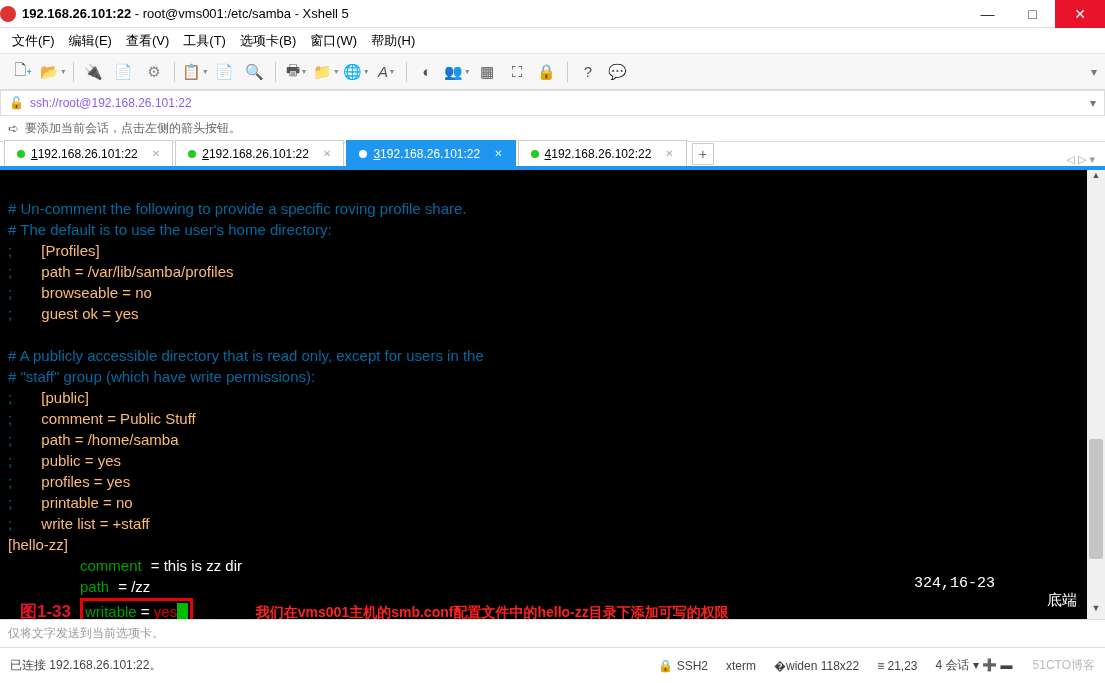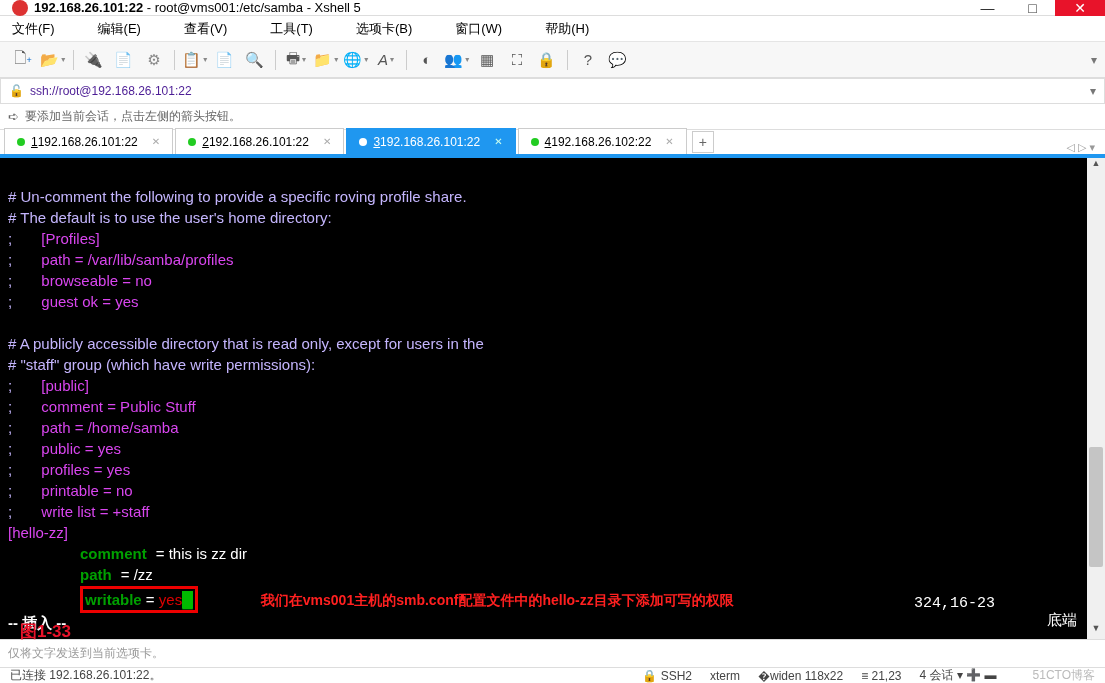--- a/index.html
+++ b/index.html
@@ -1,83 +1,83 @@
 <!DOCTYPE html>
 <html><head>
 <meta charset="utf-8">
 <style>
   * { margin: 0; padding: 0; box-sizing: border-box; font-family: "Microsoft YaHei", Arial, sans-serif; }
   body { width: 1105px; height: 683px; background: #f0f0f0; display: flex; flex-direction: column; font-size: 12px; }
   
   
-  .titlebar { height: 16px; background: #fff; display: flex; align-items: center; padding-left: 12px; border-bottom: 1px solid #ddd; }
+  .titlebar { height: 28px; background: #fff; display: flex; align-items: center; padding-left: 0; border-bottom: 1px solid #ddd; }
   .titlebar .icon { width: 16px; height: 16px; background: #d33; border-radius: 50%; margin-right: 6px; }
   .titlebar .title { font-weight: bold; flex: 1; font-size: 13px; }
   .winbtns { display: flex; }
   .winbtn { width: 45px; height: 28px; display: flex; align-items: center; justify-content: center; color: #333; font-size: 14px;}
   .winbtn.close { background: #e8132a; color: #fff; width: 50px;}
   
   
-  .menubar { height: 26px; background: #fff; display: flex; align-items: center; padding-left: 12px; border-bottom: 1px solid #e5e5e5; gap: 29px;}
+  .menubar { height: 26px; background: #fff; display: flex; align-items: center; padding-left: 12px; border-bottom: 1px solid #e5e5e5;}
   .menubar span { margin-right: 14px; font-size: 13px; cursor: pointer; }
   
   
   .toolbar { height: 36px; background: #f7f7f7; display: flex; align-items: center; padding-left: 8px; border-bottom: 1px solid #ddd;}
   .tbtn { width: 24px; height: 24px; margin: 0 3px; display: flex; align-items: center; justify-content: center; color: #555; font-size: 15px;}
   .tbtn.dd::after { content: "▾"; font-size: 8px; margin-left: 2px; color: #888;}
   .tsep { width: 1px; height: 20px; background: #ccc; margin: 0 5px;}
   .toolbar .chev { margin-left: auto; margin-right: 8px; color: #777;}
   
   
   .addrbar { height: 26px; background: #fff; display: flex; align-items: center; padding: 0 8px; border: 1px solid #ddd; margin: 0;}
   .addrbar .lock { margin-right: 6px; color: #666;}
-  .addrbar .addr { flex: 1; color: #4c1d95; font-size: 12px;}
+  .addrbar .addr { flex: 1; color: #8b5cf6; font-size: 12px;}
   .addrbar .chev { color: #777;}
   
   
   .hintbar { height: 26px; background: #fff; display: flex; align-items: center; padding-left: 8px; border-bottom: 1px solid #ddd; color: #666; font-size: 12px;}
   .hintbar .arrow { margin-right: 6px; font-size: 13px; }
   
   
   .tabs { height: 28px; background: #fff; display: flex; align-items: flex-end; padding-left: 4px; border-bottom: 4px solid #1f97f0;}
   .tab { height: 26px; padding: 0 12px; display: flex; align-items: center; border: 1px solid #ccc; border-bottom: none; margin-right: 2px; background: #fff; font-size: 12px;}
   .tab .dot { width: 8px; height: 8px; border-radius: 50%; background: #2c2; margin-right: 6px;}
   .tab .x { margin-left: 14px; color: #aaa; font-size: 10px;}
   .tab.active { background: #1f97f0; color: #fff; border-color: #1f97f0;}
   .tab.active .x { color: #cfe;}
   .addtab { width: 22px; height: 22px; border: 1px solid #ccc; display: flex; align-items: center; justify-content: center; margin-left: 3px; font-size: 14px; color: #666; margin-bottom: 1px;}
   .tabnav { margin-left: auto; margin-right: 10px; color: #999; font-size: 11px;}
   
   
   .term-wrap { flex: 1; background: #000; display: flex; position: relative; overflow: hidden;}
   .term { flex: 1; padding: 8px 4px 4px 8px; font-family: "Courier New", monospace; font-size: 15px; line-height: 19px; color: #fff; white-space: pre; overflow: hidden;}
-  .term .cyan { color: #c4b5fd; }
-  .term .yellow { color: #d946ef; }
-  .term .green { color: #00a000; font-weight: bold; }
+  .term .cyan { color: #0369a1; }
+  .term .yellow { color: #fdba74; }
+  .term .green { color: #00a000; }
   .term .red { color: #d00; }
   .term .hlred { color: #ff2020; font-weight: bold; font-family: "Microsoft YaHei", sans-serif; font-size: 14px;}
   .term .cursor { background: #0b0; color: #0b0;}
   .term .redbox { border: 3px solid #e00; padding: 1px 2px; display: inline-block;}
   .term .mode { color: #fff; font-weight: bold;}
   .term .ruler { position: absolute; right: 110px; bottom: 26px; color: #fff; font-family: "Courier New", monospace;}
   .term .botright { position: absolute; right: 28px; bottom: 8px; color: #fff; font-family: "Courier New", monospace;}
   .scrollbar { width: 18px; background: #f0f0f0; position: relative;}
   .scrollbar .thumb { position: absolute; left: 2px; right: 2px; top: 60%; height: 120px; background: #c5c5c5; border-radius: 2px;}
   .scrollbar .arr { position: absolute; left: 0; right: 0; height: 16px; text-align: center; color: #555; font-size: 9px;}
   .scrollbar .arr.up { top: 0;}
   .scrollbar .arr.dn { bottom: 0;}
   .figlabel { position: absolute; left: 15px; bottom: -22px; color: #e8132a; font-weight: bold; font-size: 17px; z-index: 5;}
   
   
   .lowerhint { height: 28px; background: #fff; display: flex; align-items: center; padding-left: 8px; color: #999; font-size: 12px; border-top: 1px solid #ddd; position: relative;}
   
   
-  .statusbar { height: 16px; background: #fff; display: flex; align-items: center; padding: 0 10px; border-top: 1px solid #ddd; font-size: 12px; color: #444; gap: 16px;}
+  .statusbar { height: 36px; background: #fff; display: flex; align-items: center; padding: 0 10px; border-top: 1px solid #ddd; font-size: 12px; color: #444;}
   .statusbar .left { flex: 1;}
-  .statusbar .seg { margin-left: 2px;}
+  .statusbar .seg { margin-left: 18px;}
   .statusbar .watermark { color: #bbb; margin-left: 20px;}
   
   u { text-decoration: underline;}
 </style>
 </head>
 <body>
 
 <div class="titlebar">
   <div class="icon"></div>
   <div class="title">

